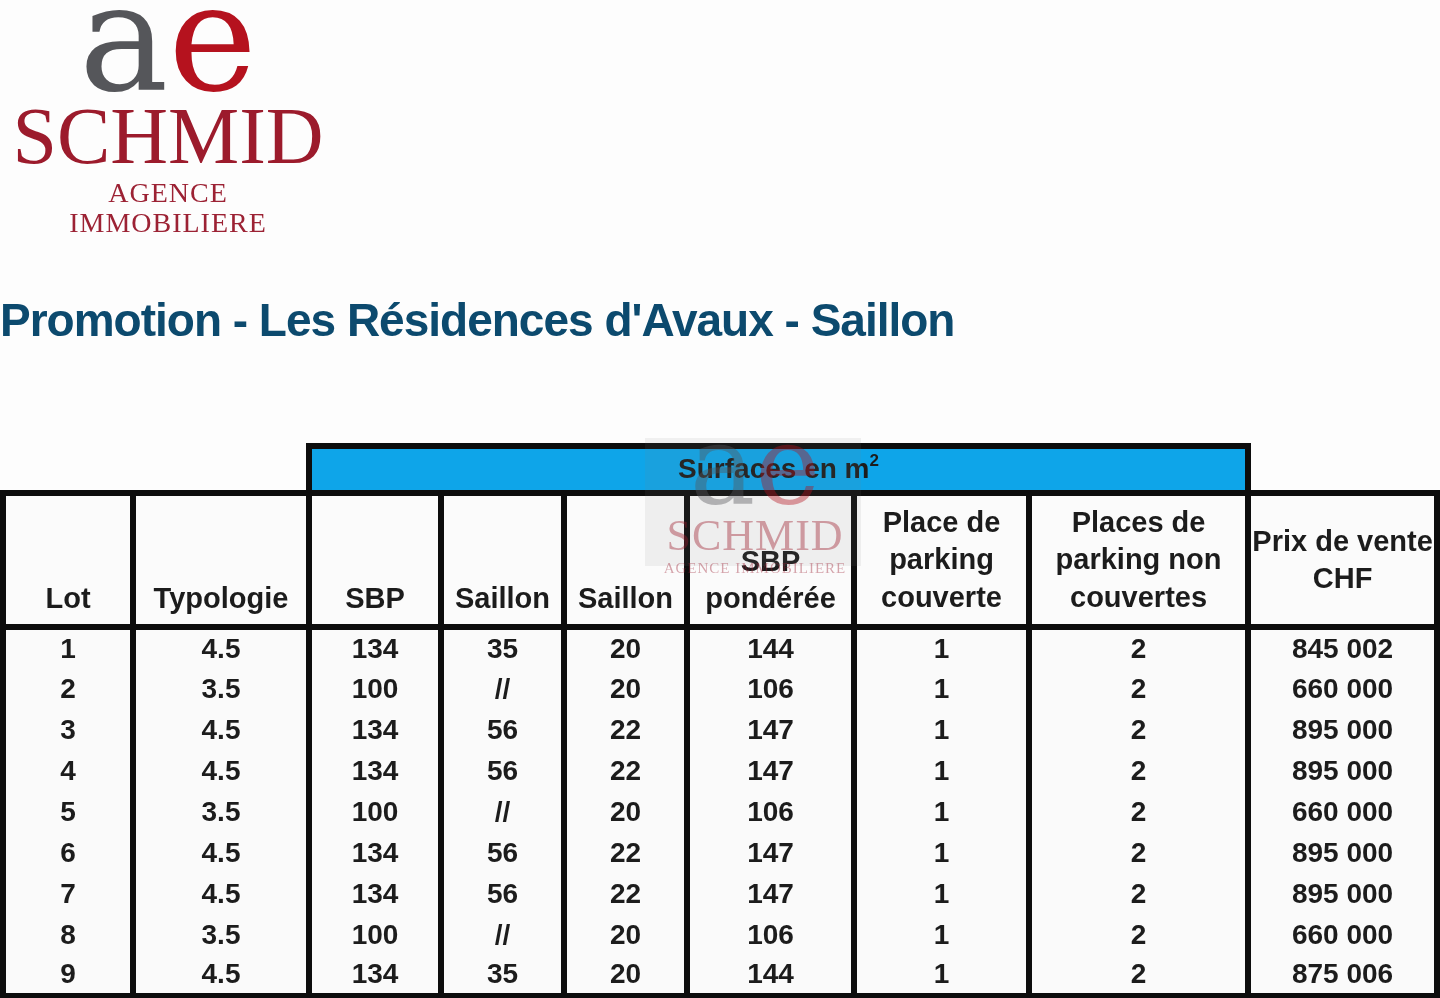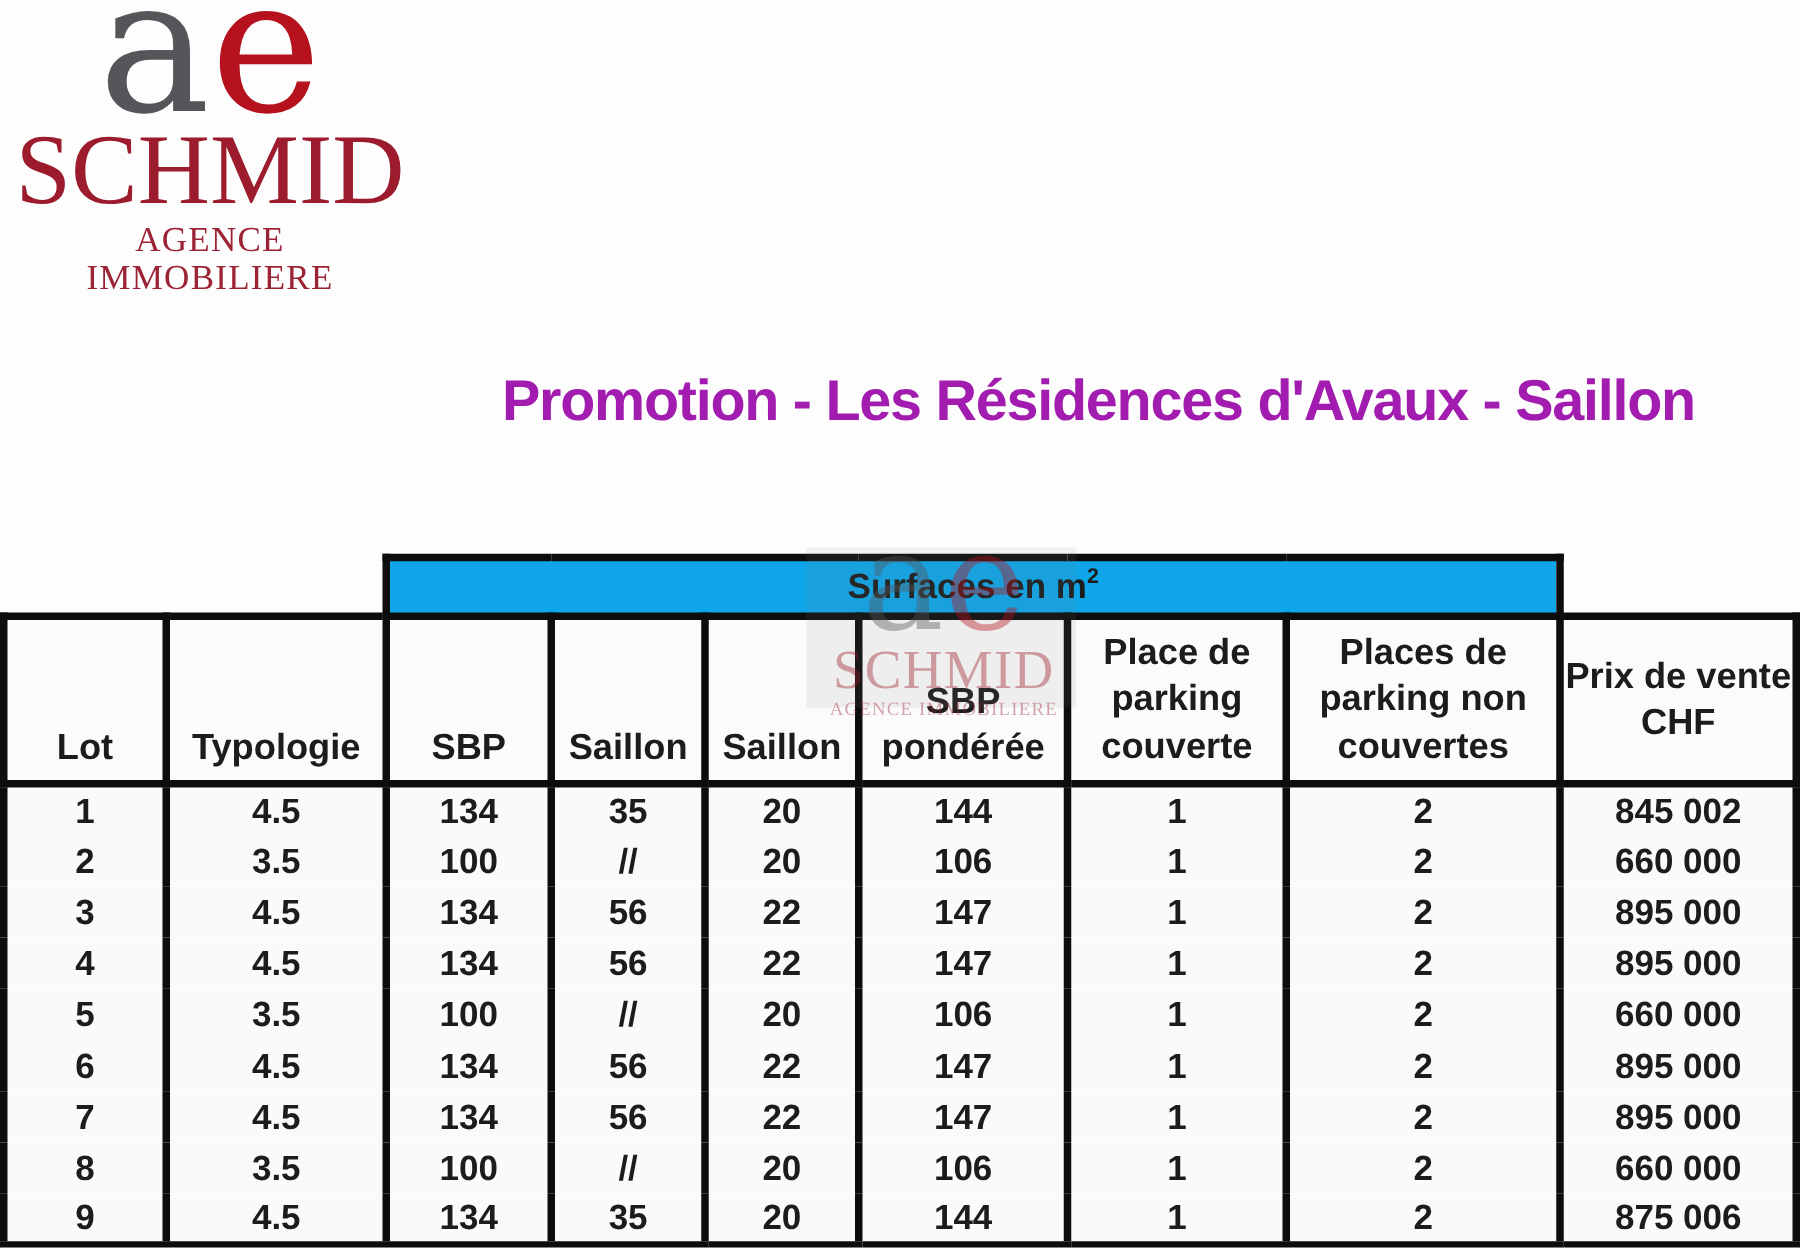--- a/index.html
+++ b/index.html
@@ -22,22 +22,22 @@
     font-size:80px; line-height:84px; margin-top:4px; letter-spacing:0px;
   }
   .logo-sub {
     font-family:"Liberation Serif", serif; color:#9c2234;
     font-size:28px; line-height:30px; margin-top:0px; letter-spacing:1px;
   }
 
   
   .title {
     position:absolute; top:293px; left:0; width:1356px;
-    text-align:right; font-size:46px; font-weight:bold;
-    letter-spacing:-1px; color:#a21caf; white-space:nowrap;
+    text-align:left; font-size:46px; font-weight:bold;
+    letter-spacing:-1px; color:#0c4a6e; white-space:nowrap;
   }
 
   
   table.grid {
     position:absolute; left:0; top:443px; width:1434px;
     border-collapse:collapse; table-layout:fixed;
     z-index:1;
   }
   table.grid td, table.grid th {
     font-weight:bold; text-align:center; color:#1c1c1c;

